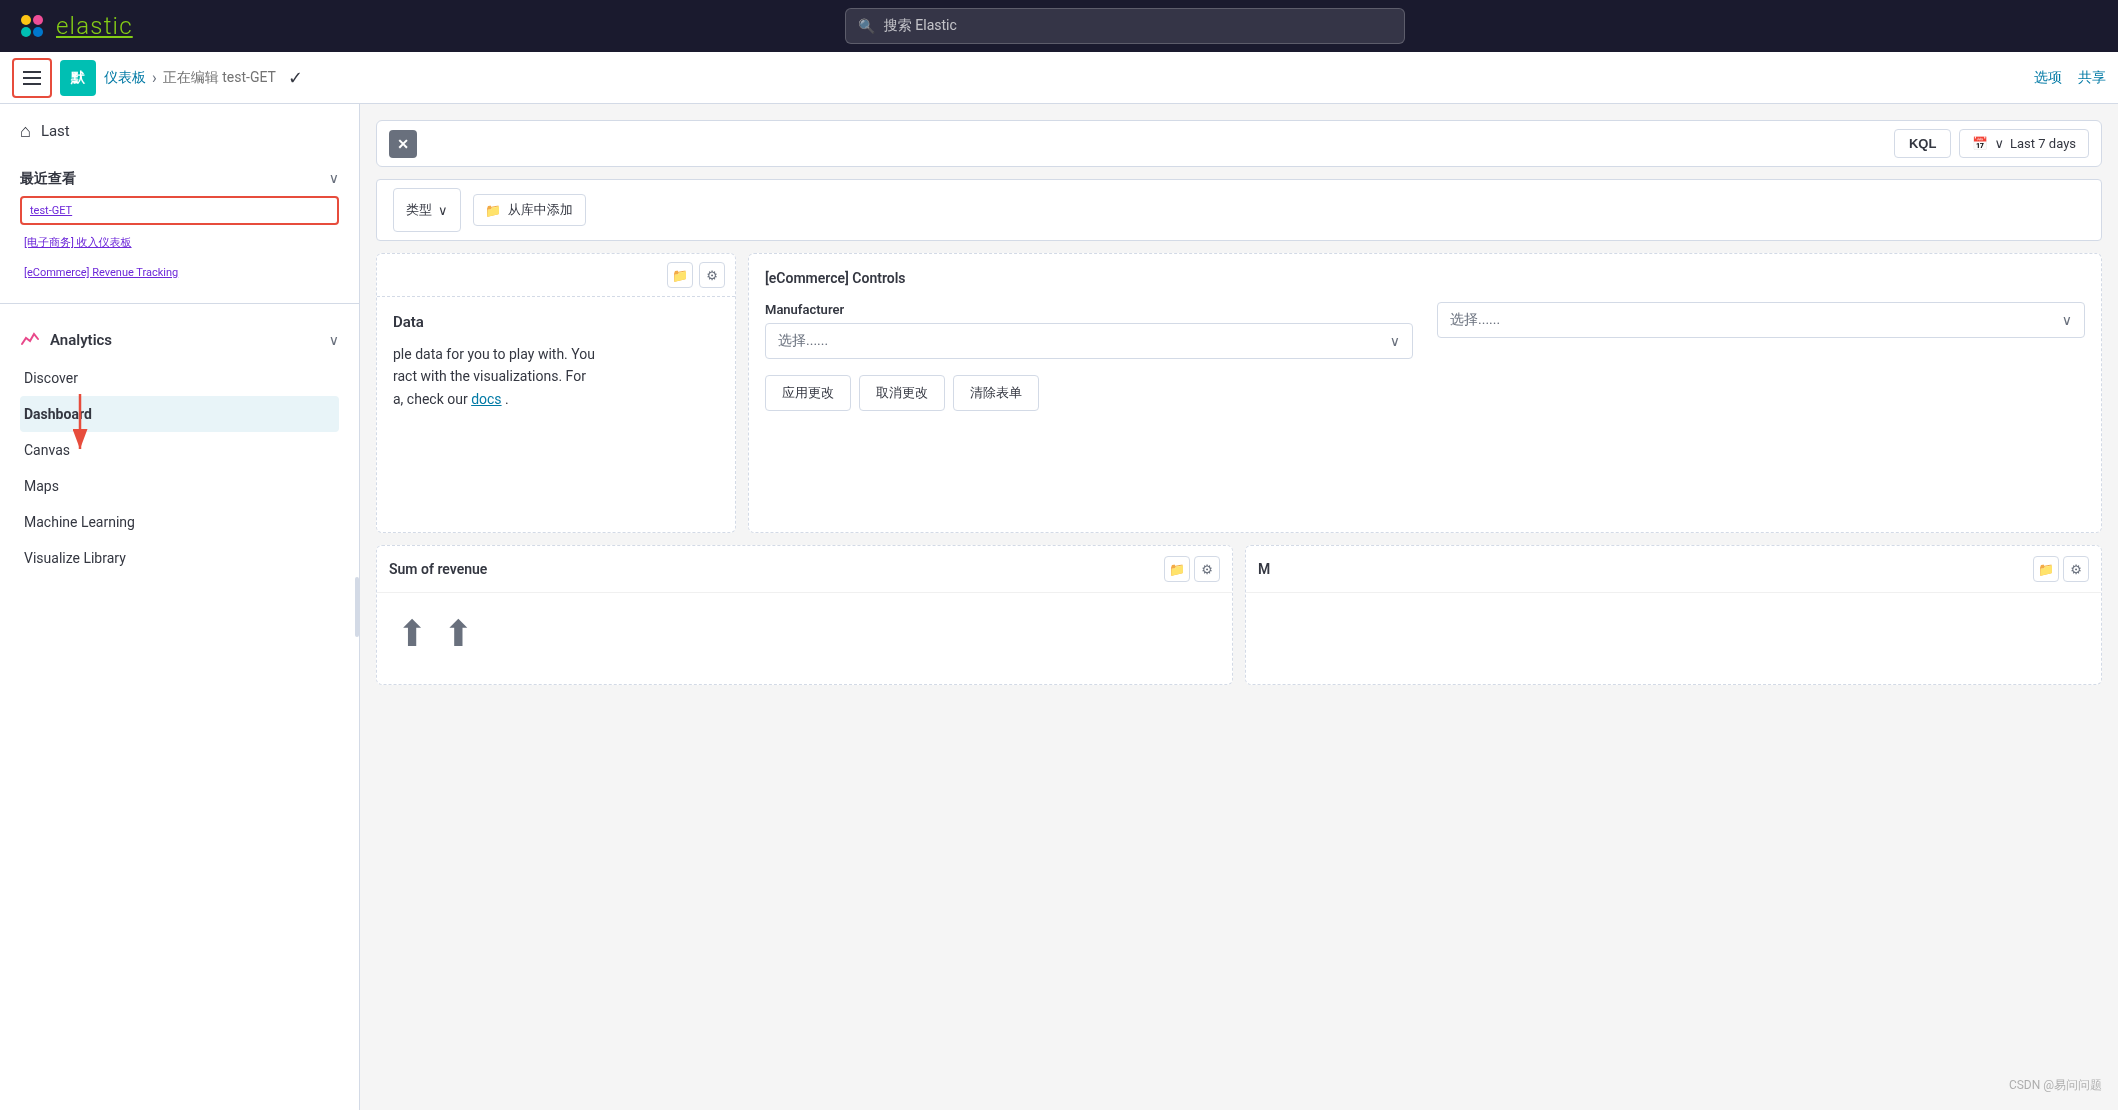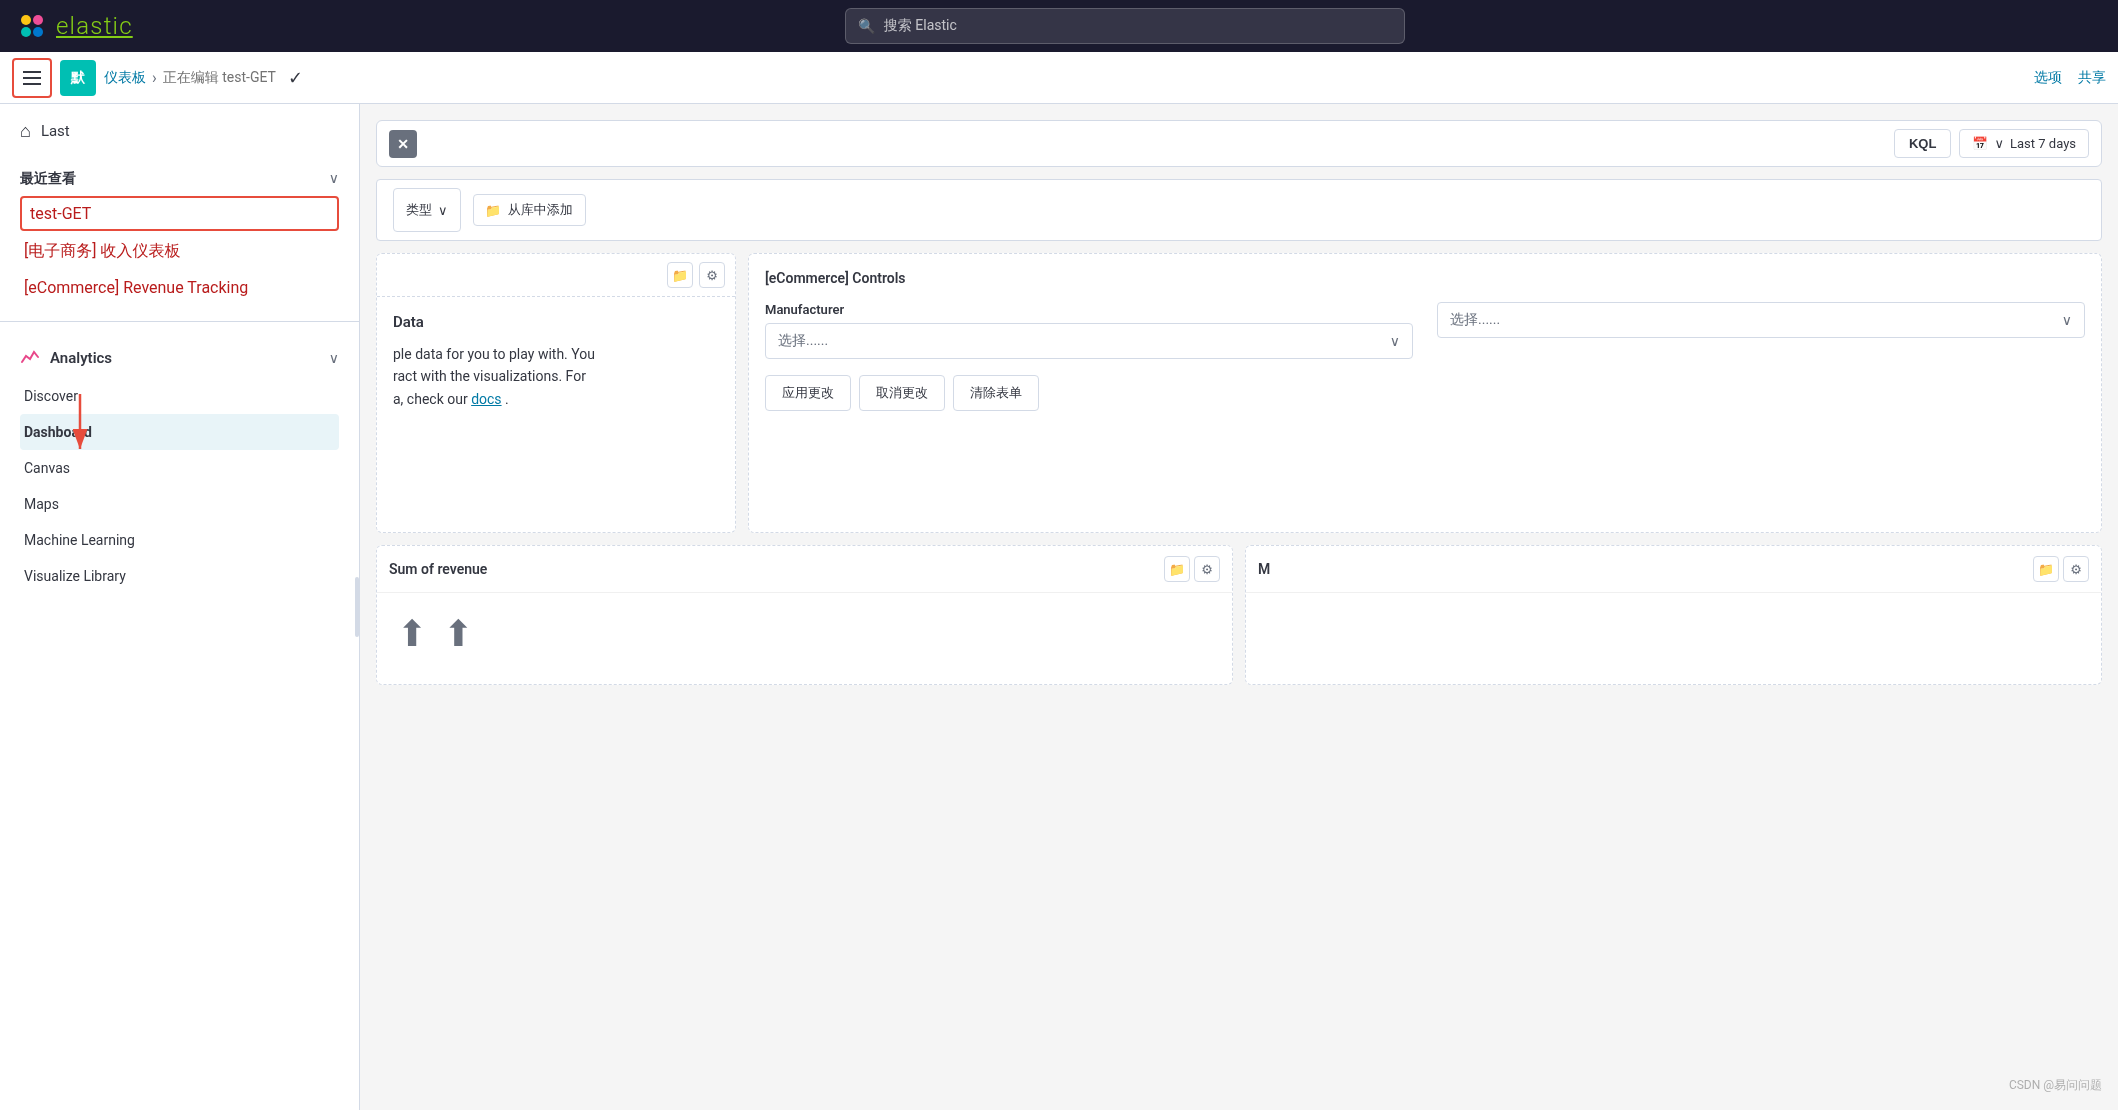--- a/index.html
+++ b/index.html
@@ -167,24 +167,25 @@
       font-weight: 700;
       color: #343741;
     }
     .chevron-icon {
       color: #69707d;
       font-size: 14px;
     }
 
     .recent-item {
       padding: 8px 4px;
-      font-size: 16px;
-      color: #b91c1c;
-      cursor: pointer;
-      border-radius: 4px;
+      font-size: 11px;
+      color: #6d28d9;
+      cursor: pointer;
+      border-radius: 4px;
+      text-decoration: underline;
     }
     .recent-item.highlighted {
       border: 2px solid #e74c3c;
       padding: 6px 8px;
       margin-bottom: 2px;
       border-radius: 4px;
     }
 
     .sidebar-divider {
       height: 1px;

